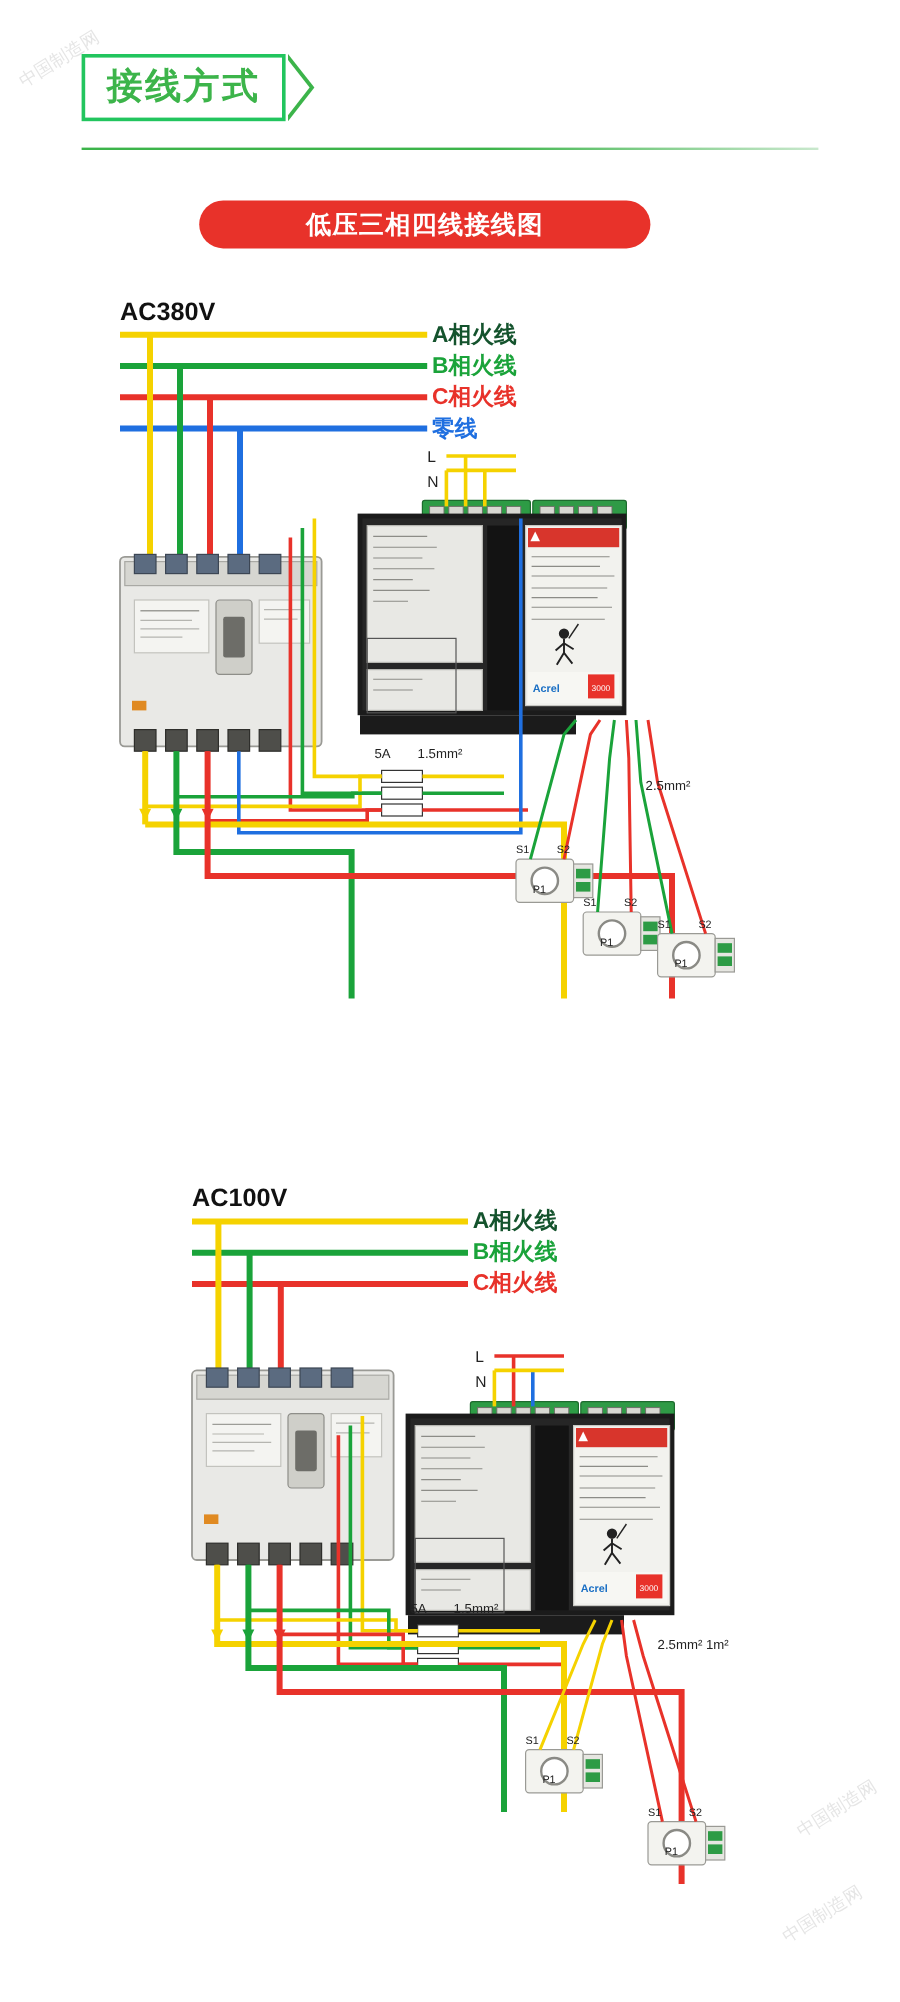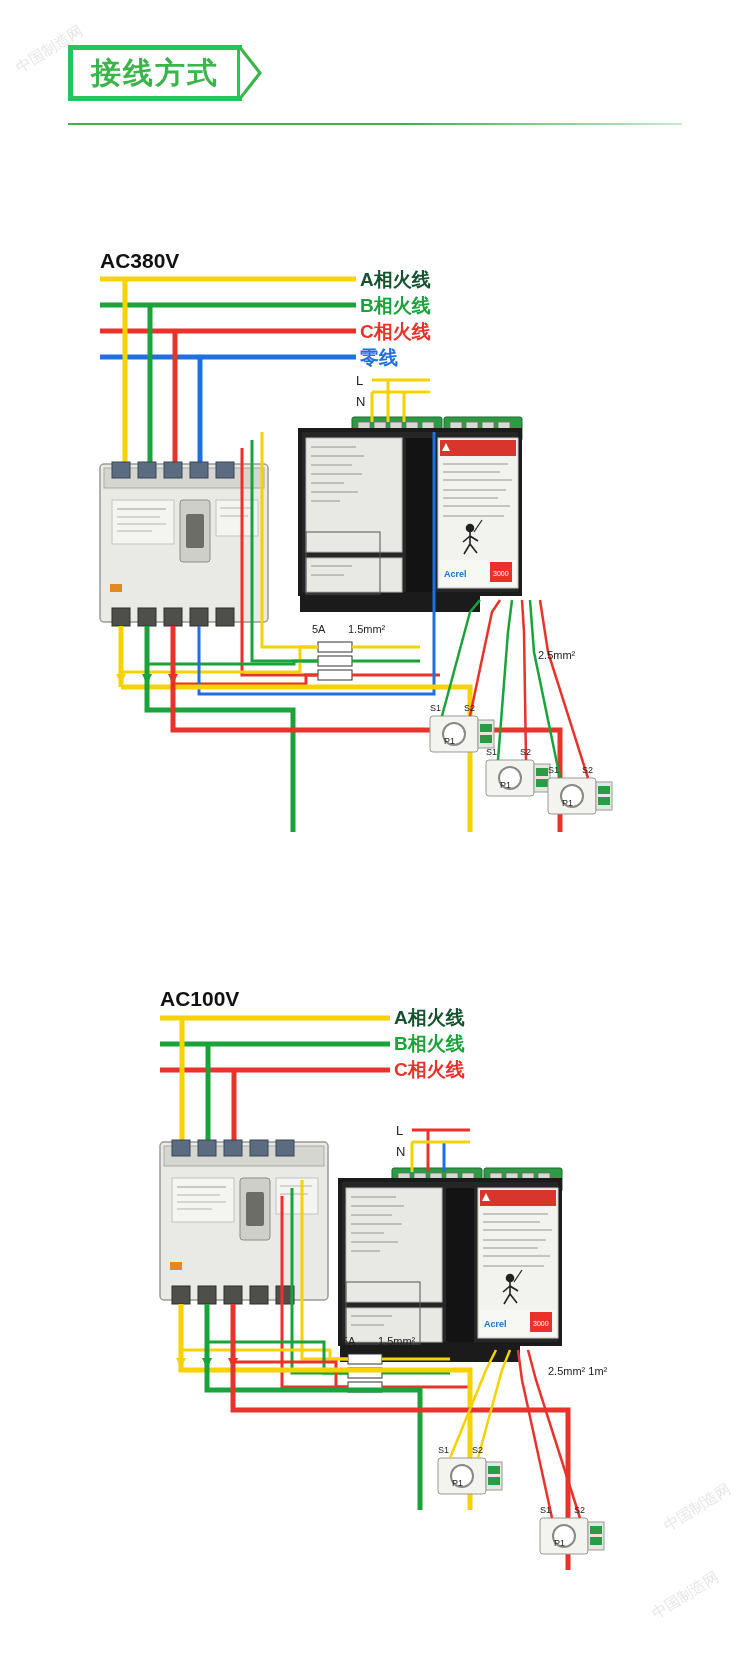--- a/index.html
+++ b/index.html
@@ -16,21 +16,21 @@
 
   
   .heading-wrap {
     position: absolute;
     left: 68px; top: 45px;
     width: 614px; height: 90px;
   }
   .heading-box {
     position: absolute;
     left: 0; top: 0;
-    border: 5px solid #22c55e;
+    border: 3px solid #22c55e;
     height: 56px;
     padding: 0 18px;
     display: flex; align-items: center;
   }
   .heading-box .htext {
     font-size: 30px;
     font-weight: bold;
     color: #3cb44a;
     letter-spacing: 2px;
     line-height: 1;
@@ -113,20 +113,21 @@
 
   <div class="heading-wrap">
     <div class="heading-box">
       <span class="htext">接线方式</span>
     </div>
     <div class="heading-arrow"></div>
     <div class="heading-arrow2"></div>
     <div class="heading-rule"></div>
   </div>
 
+  <div class="pill" id="pill1">低压三相四线接线图</div>
 
   <div class="diagram" id="diagram1">
     <svg width="750" height="620" viewBox="0 0 750 620">
 
       <path d="M100,47 L356,47" stroke="#f5d200" stroke-width="5" fill="none"></path>
 
       <path d="M100,73 L356,73" stroke="#1aa33a" stroke-width="5" fill="none"></path>
 
       <path d="M100,99 L356,99" stroke="#e8322a" stroke-width="5" fill="none"></path>
 

